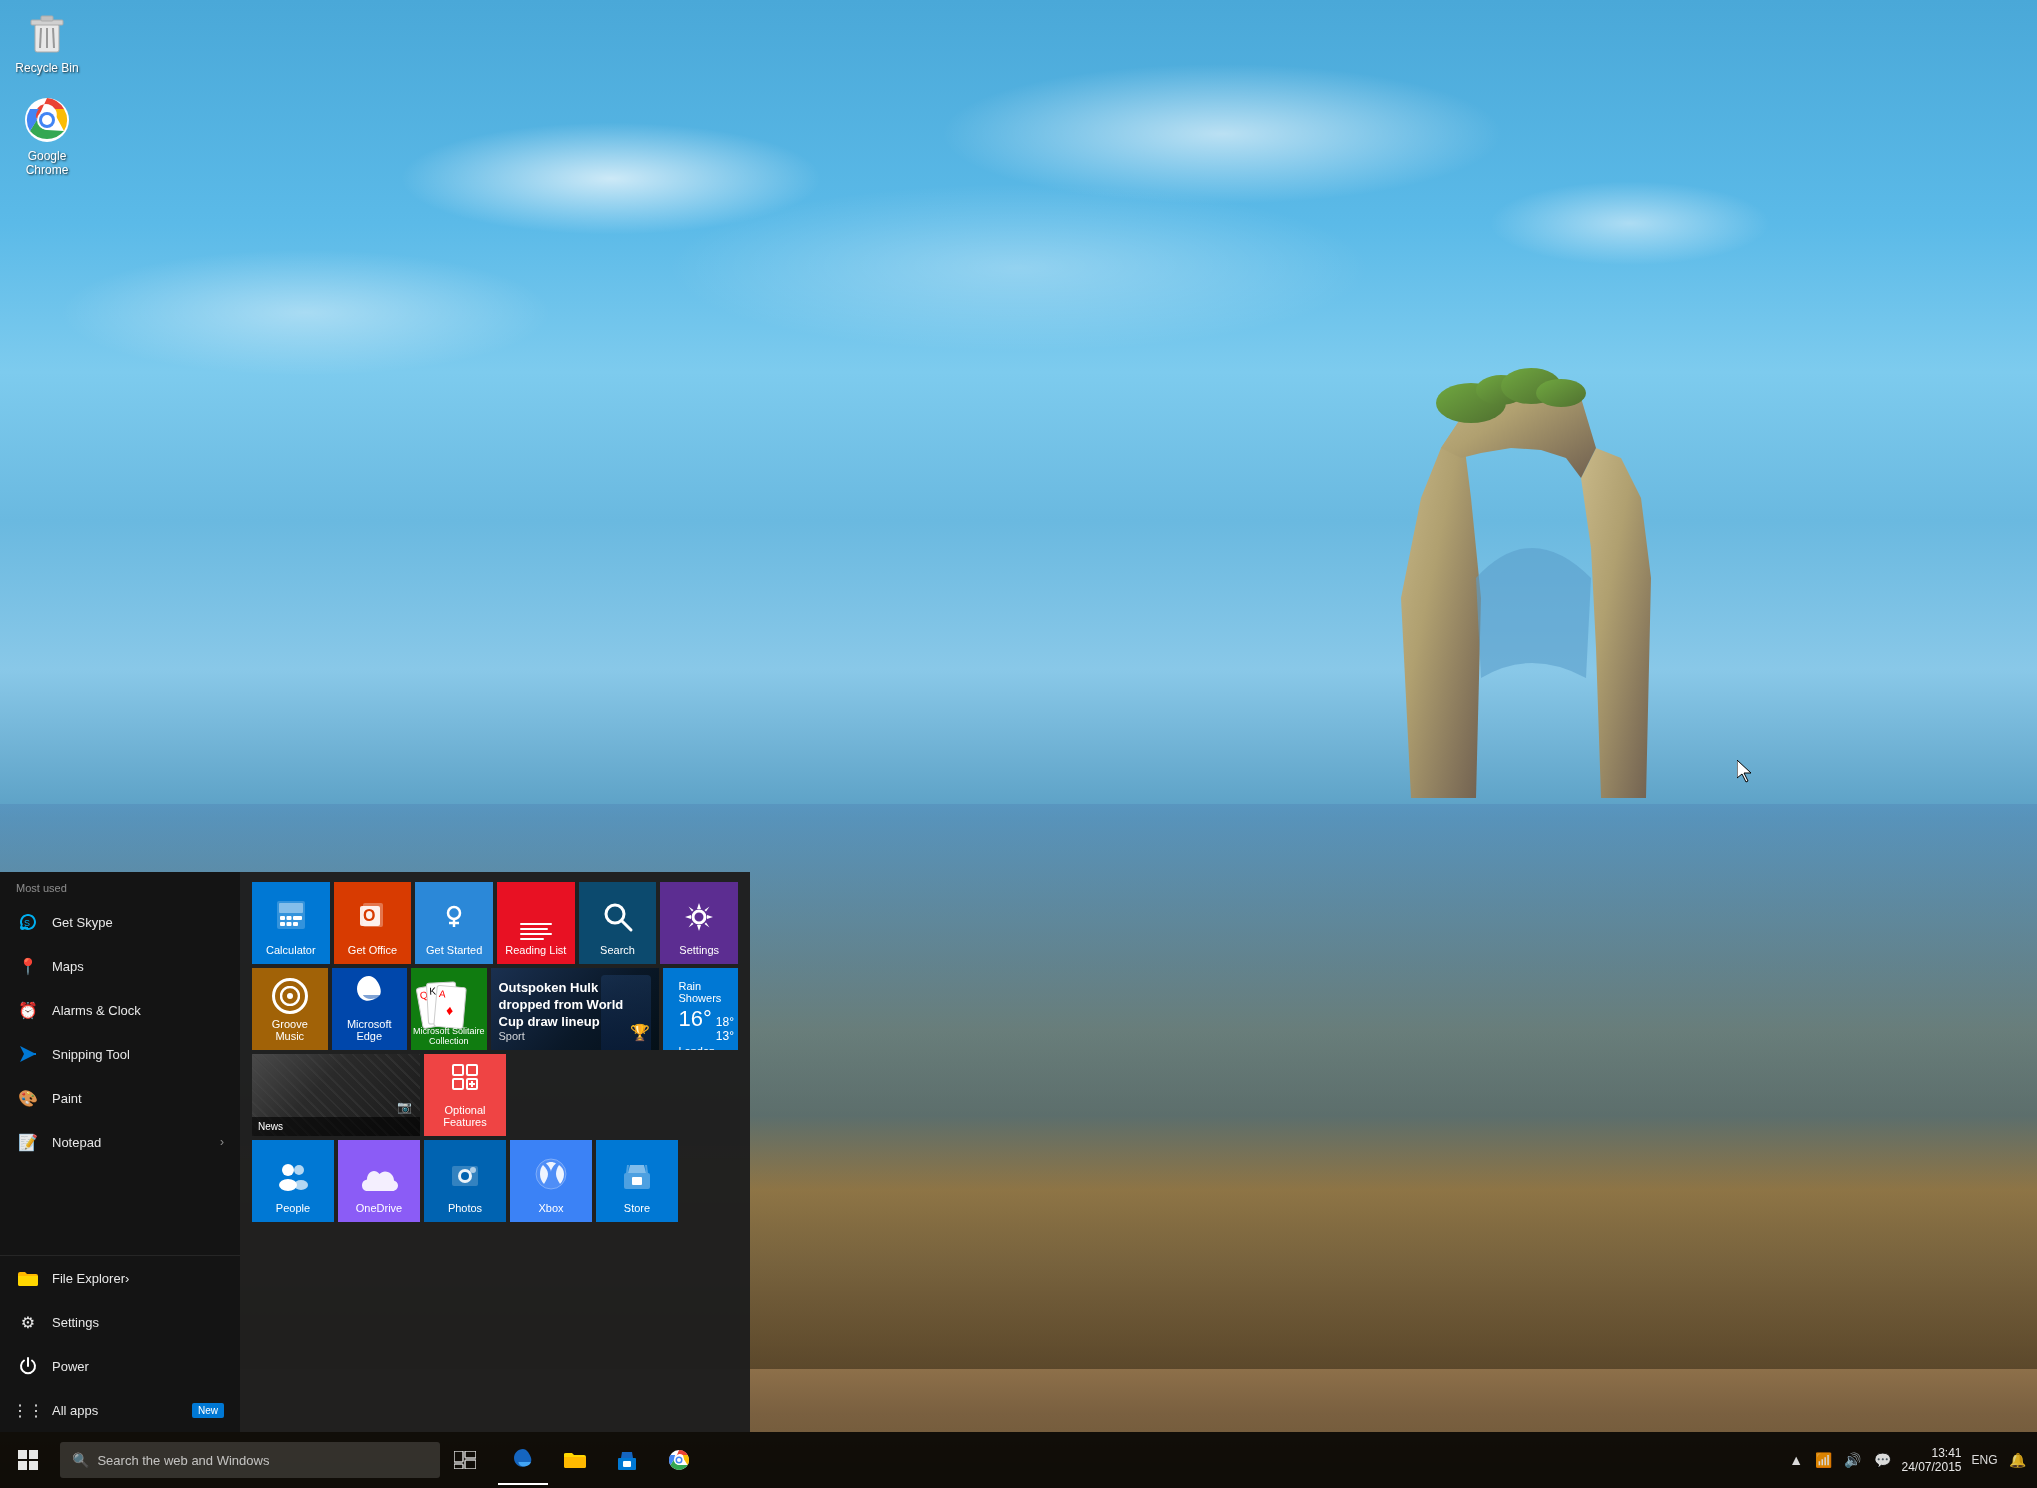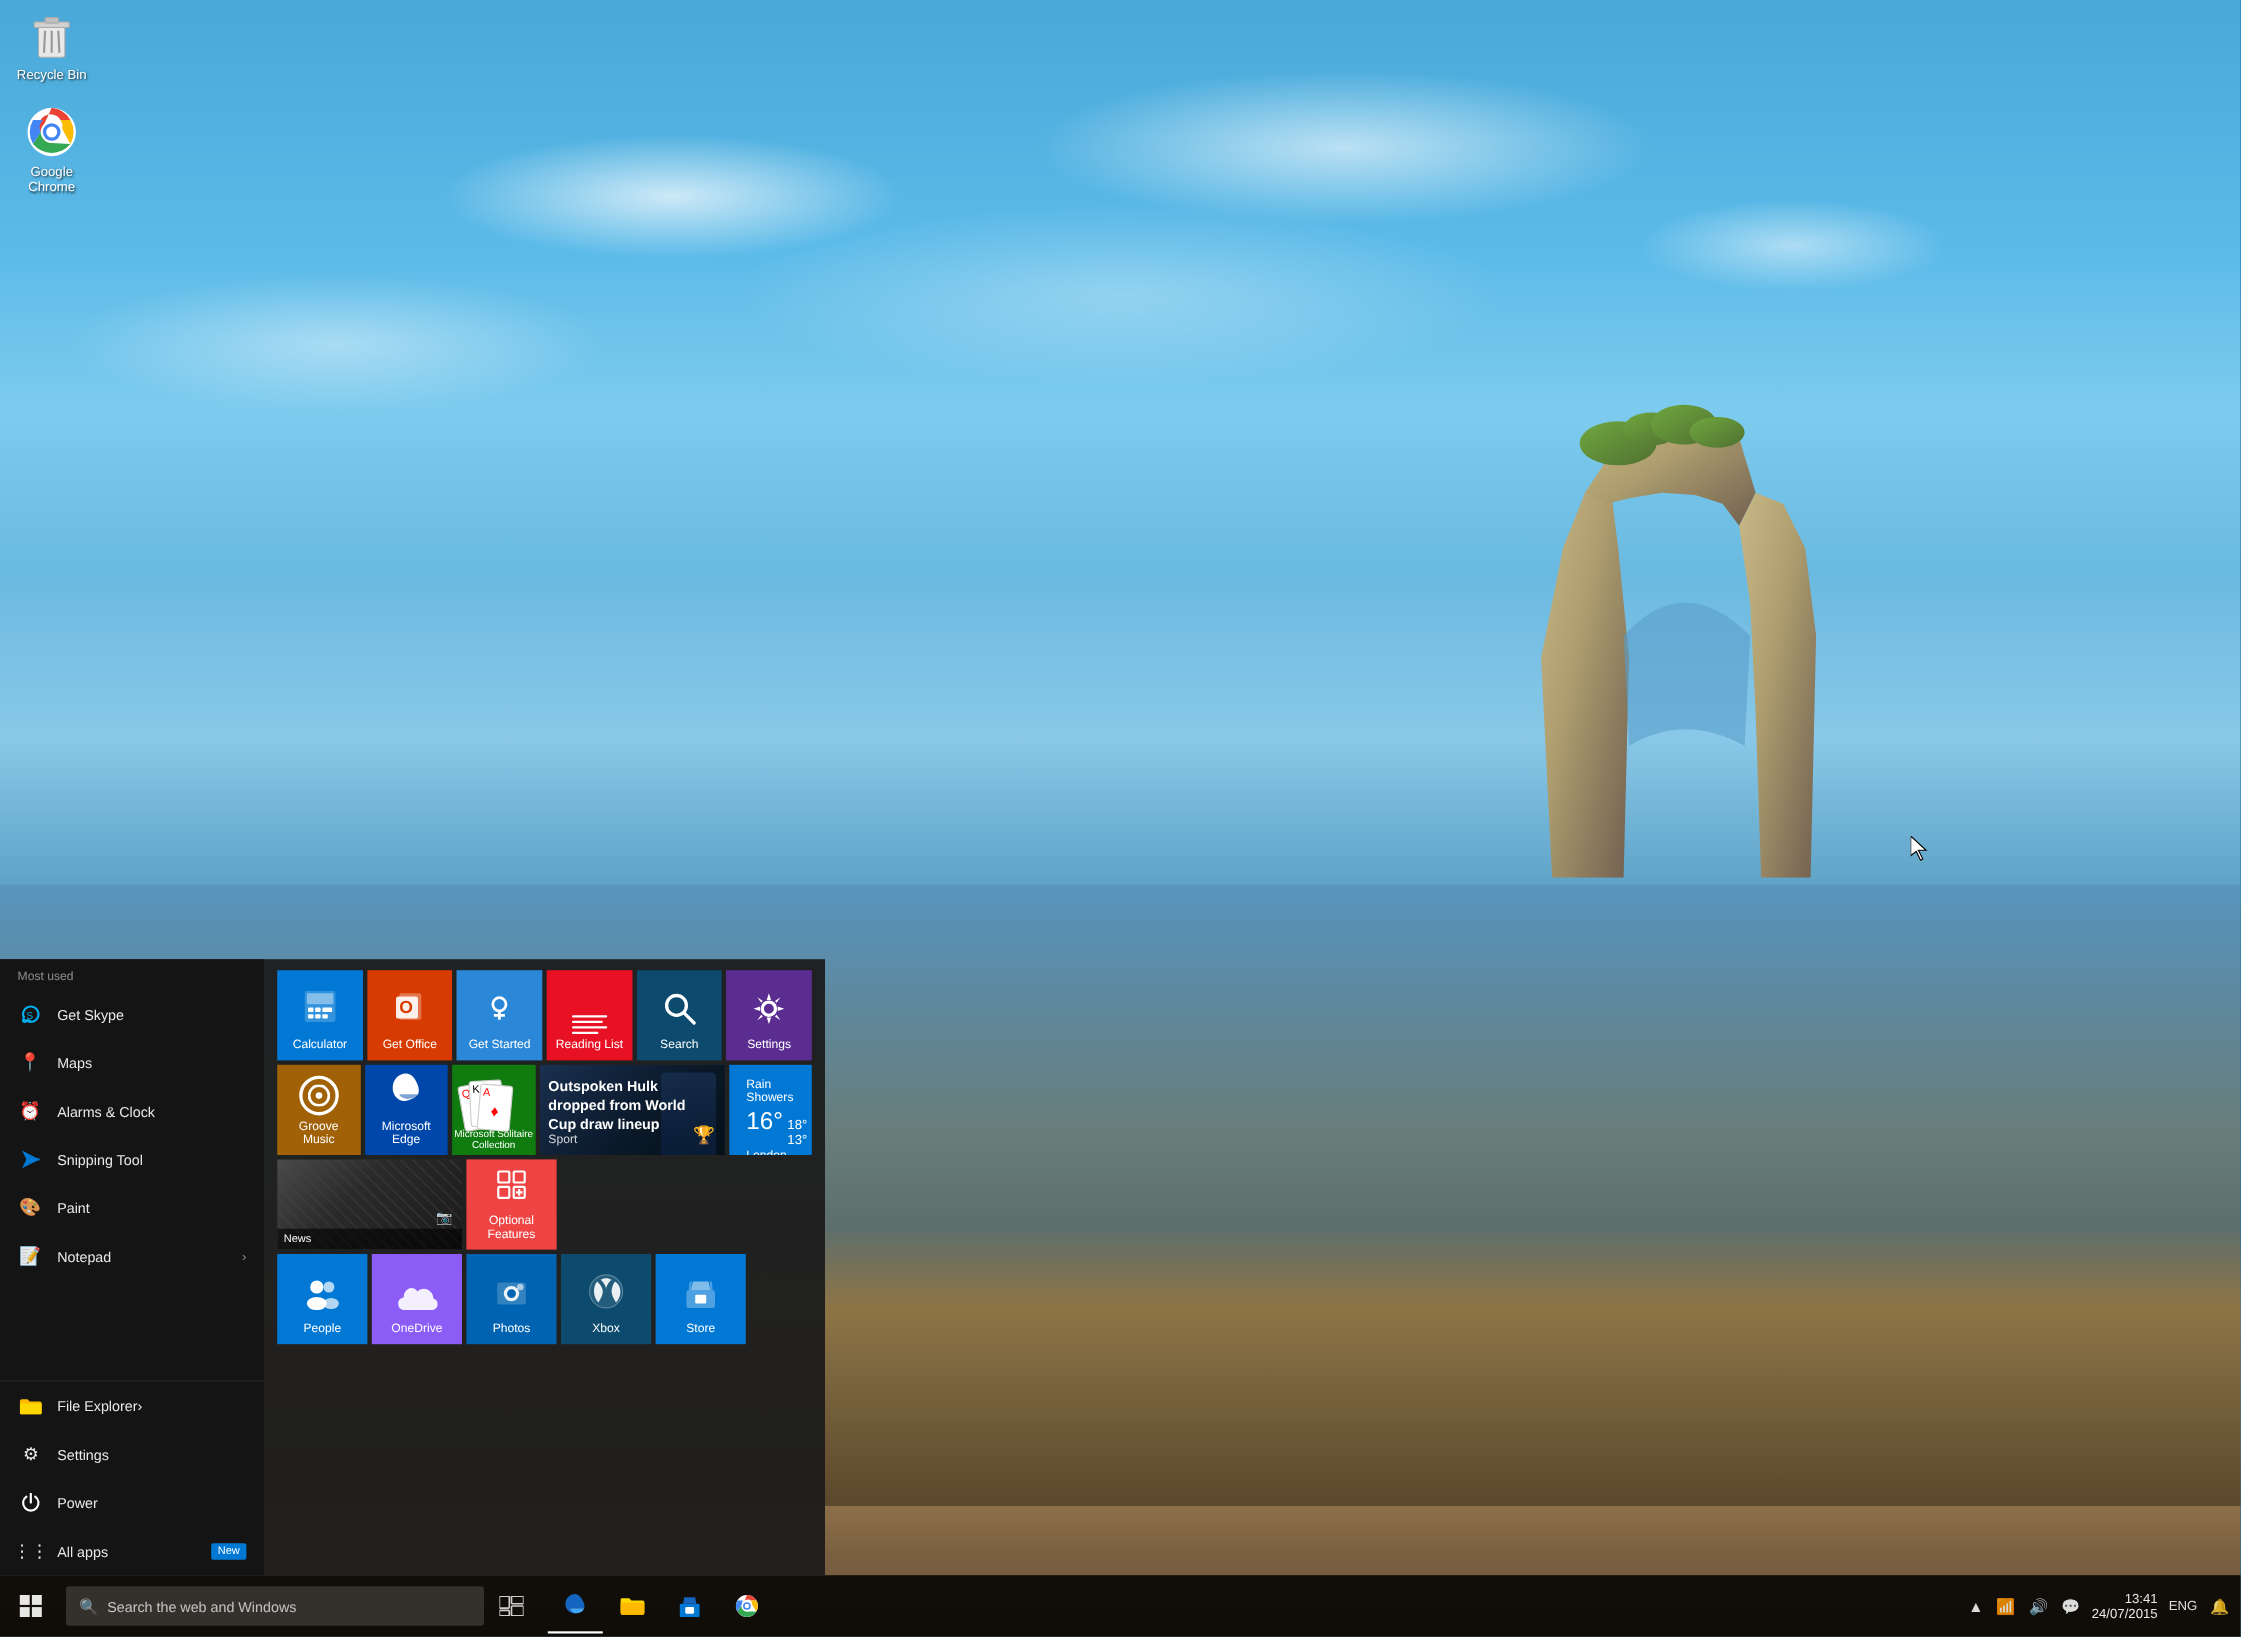--- a/index.html
+++ b/index.html
@@ -911,21 +911,21 @@
           <svg width="32" height="32" viewBox="0 0 32 32" xmlns="http://www.w3.org/2000/svg">
             <rect x="3" y="7" width="26" height="20" rx="2" fill="rgba(255,255,255,0.2)"></rect>
             <circle cx="16" cy="17" r="7" fill="rgba(255,255,255,0.9)"></circle>
             <circle cx="16" cy="17" r="4" fill="#0063b1"></circle>
             <circle cx="24" cy="11" r="3" fill="rgba(255,255,255,0.6)"></circle>
           </svg>
         </div>
         <span class="tile-label">Photos</span>
       </div>
 
-      <div class="tile tile-sm" style="background:#0c4a6e;">
+      <div class="tile tile-sm" style="background:#3b82f6;">
         <div class="tile-icon">
           <svg width="34" height="34" viewBox="0 0 34 34" xmlns="http://www.w3.org/2000/svg">
             <circle cx="17" cy="17" r="15" fill="rgba(255,255,255,0.1)" stroke="rgba(255,255,255,0.3)" stroke-width="1"></circle>
             <path d="M9 8 C7 10 6 13 6 17 C6 21 7.5 24.5 10 27 C12 24 14 20 14 17 C14 14 12 11 9 8 Z" fill="white" opacity="0.9"></path>
             <path d="M25 8 C23 11 22 14 22 17 C22 20 24 24 26 27 C28.5 24.5 30 21 30 17 C30 13 28 10 25 8 Z" fill="white" opacity="0.9"></path>
             <path d="M12 6.5 C14 8 17 12 17 15 C17 12 20 8 22 6.5 C20.5 5.5 19 5 17 5 C15 5 13.5 5.5 12 6.5 Z" fill="white" opacity="0.9"></path>
           </svg>
         </div>
         <span class="tile-label">Xbox</span>
       </div>

